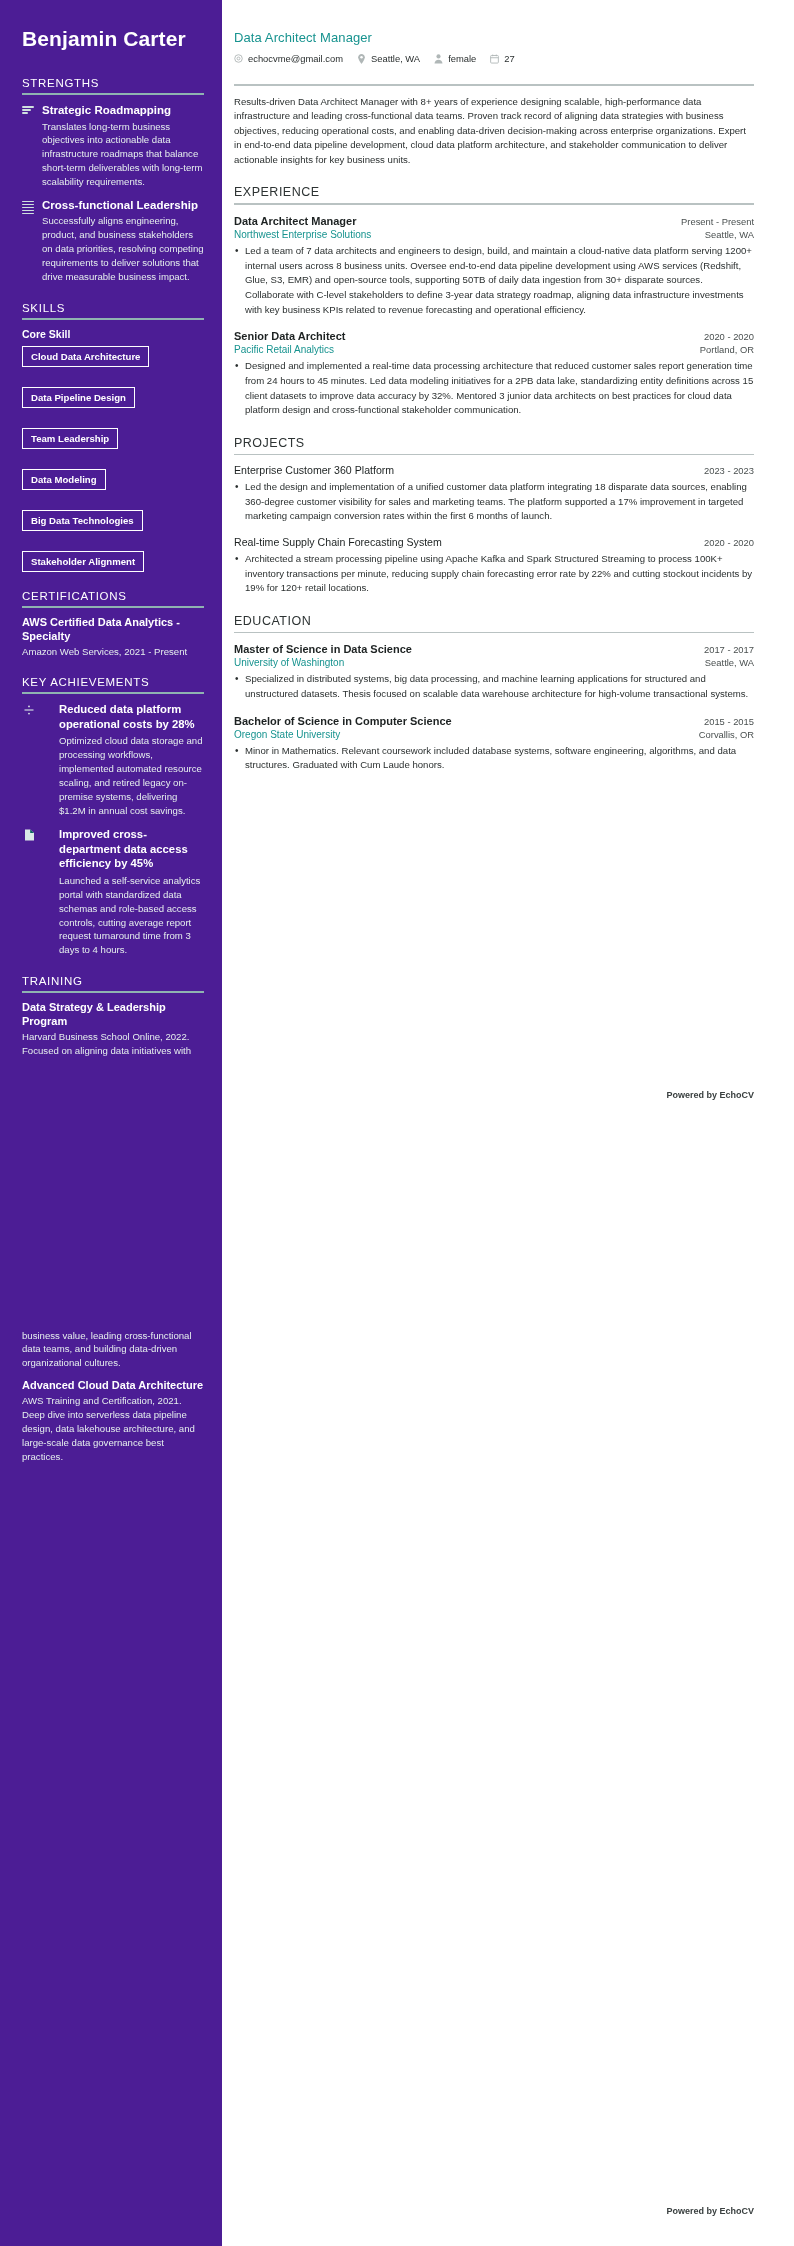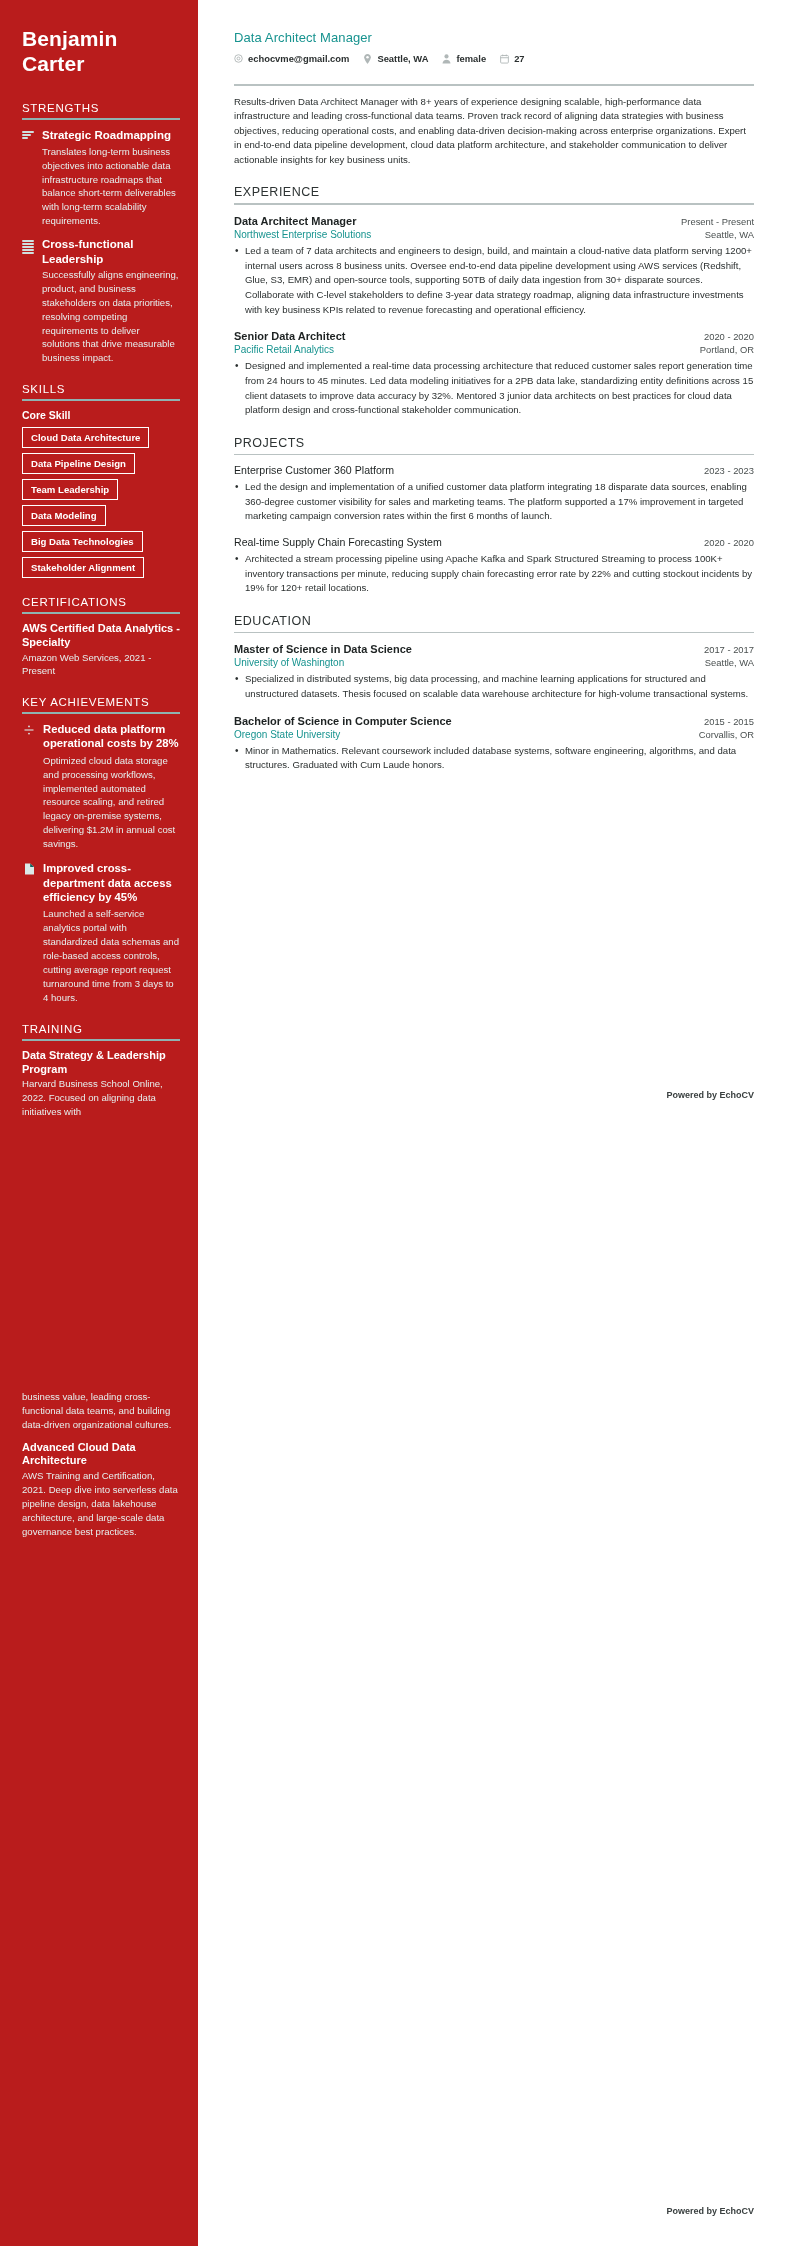--- a/index.html
+++ b/index.html
@@ -12,23 +12,23 @@
   .page {
     position: relative;
     width: 794px;
     min-height: 2246px;
     background: #ffffff;
   }
   
   .sidebar {
     position: absolute;
     left: 0; top: 0;
-    width: 198px;
+    width: 222px;
     min-height: 2246px;
-    background: #b91c1c;
+    background: #4c1d95;
     color: #ffffff;
     padding: 26px 18px 40px 22px;
   }
   .name {
     font-size: 21px;
     font-weight: 700;
     letter-spacing: .1px;
     line-height: 1.2;
     margin-bottom: 26px;
     color: #ffffff;
@@ -55,34 +55,34 @@
   .str-icon i { display: block; height: 1.4px; background: #cfe0df; border-radius: 1px; }
   .str-icon.lines3 i:nth-child(1) { width: 12px; }
   .str-icon.lines3 i:nth-child(2) { width: 9px; }
   .str-icon.lines3 i:nth-child(3) { width: 6px; }
   .str-icon.lines5 i { width: 12px; }
   .str-title {
     font-size: 11.5px; font-weight: 700; line-height: 1.25; margin-bottom: 2px;
   }
   .str-desc { font-size: 9.6px; line-height: 1.45; color: #e6efee; }
   .sub-label { font-size: 10.5px; font-weight: 700; margin: 2px 0 6px; }
-  .chips { display: flex; flex-wrap: wrap; gap: 5px 6px; }
+  .chips { display: flex; flex-wrap: wrap; gap: 20px 6px; }
   .chip {
     border: 1px solid #ffffff;
     padding: 4px 8px;
     font-size: 9.6px;
     font-weight: 700;
     line-height: 1.15;
     color: #ffffff;
     white-space: nowrap;
   }
   .cert-item { margin-bottom: 9px; }
   .cert-name { font-size: 11px; font-weight: 700; line-height: 1.25; }
   .cert-meta { font-size: 9.6px; line-height: 1.4; color: #e6efee; margin-top: 1px; }
-  .ach-item { display: flex; gap: 7px; margin-bottom: 10px; align-items: flex-start; }
+  .ach-item { display: flex; gap: 23px; margin-bottom: 10px; align-items: flex-start; }
   .ach-icon {
     width: 14px; min-width: 14px; margin-top: 2px;
     color: #dbe9e8; font-size: 11px; line-height: 1;
     display: flex; justify-content: center;
   }
   .ach-title { font-size: 11.3px; font-weight: 700; line-height: 1.28; }
   .ach-desc { font-size: 9.6px; line-height: 1.45; color: #e6efee; margin-top: 3px; }
   .tr-item { margin-bottom: 9px; }
   .tr-name { font-size: 11px; font-weight: 700; line-height: 1.25; }
   .tr-meta { font-size: 9.6px; line-height: 1.45; color: #e6efee; margin-top: 1px; }
@@ -98,21 +98,21 @@
   .role-title {
     font-size: 13px; font-weight: 500; color: #17938f;
     letter-spacing: .1px; margin-bottom: 8px;
   }
   .contact-row {
     display: flex; flex-wrap: wrap; align-items: center;
     gap: 3px 14px; margin-bottom: 20px;
   }
   .contact-item { display: flex; align-items: center; gap: 5px; }
   .contact-item .ci { color: #b0b7b7; display: flex; align-items: center; }
-  .contact-item .ct { font-size: 9.4px; font-weight: 700; color: #2a2f2f; }
+  .contact-item .ct { font-size: 9.4px; font-weight: 400; color: #2a2f2f; }
   .sec { margin-bottom: 18px; }
   .sec-title {
     font-size: 12.5px; font-weight: 400; color: #2d3333;
     letter-spacing: .5px; margin-bottom: 4px;
   }
   .sec-rule { height: 1.5px; background: #b9c2c2; margin-bottom: 9px; }
   .summary-text { font-size: 9.6px; line-height: 1.52; color: #2b3030; }
   .entry { margin-bottom: 12px; }
   .entry-head { display: flex; justify-content: space-between; align-items: baseline; gap: 10px; }
   .entry-title { font-size: 11px; font-weight: 700; color: #1d2222; line-height: 1.3; }

